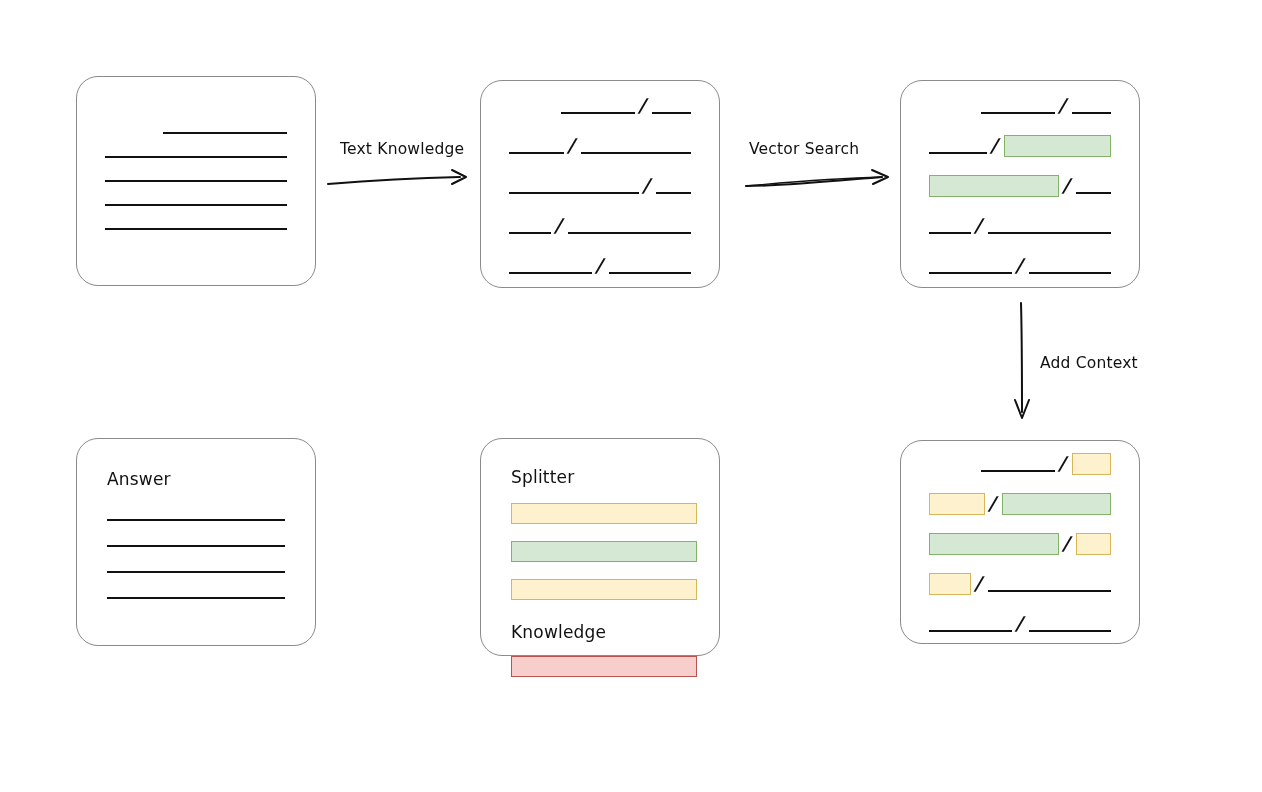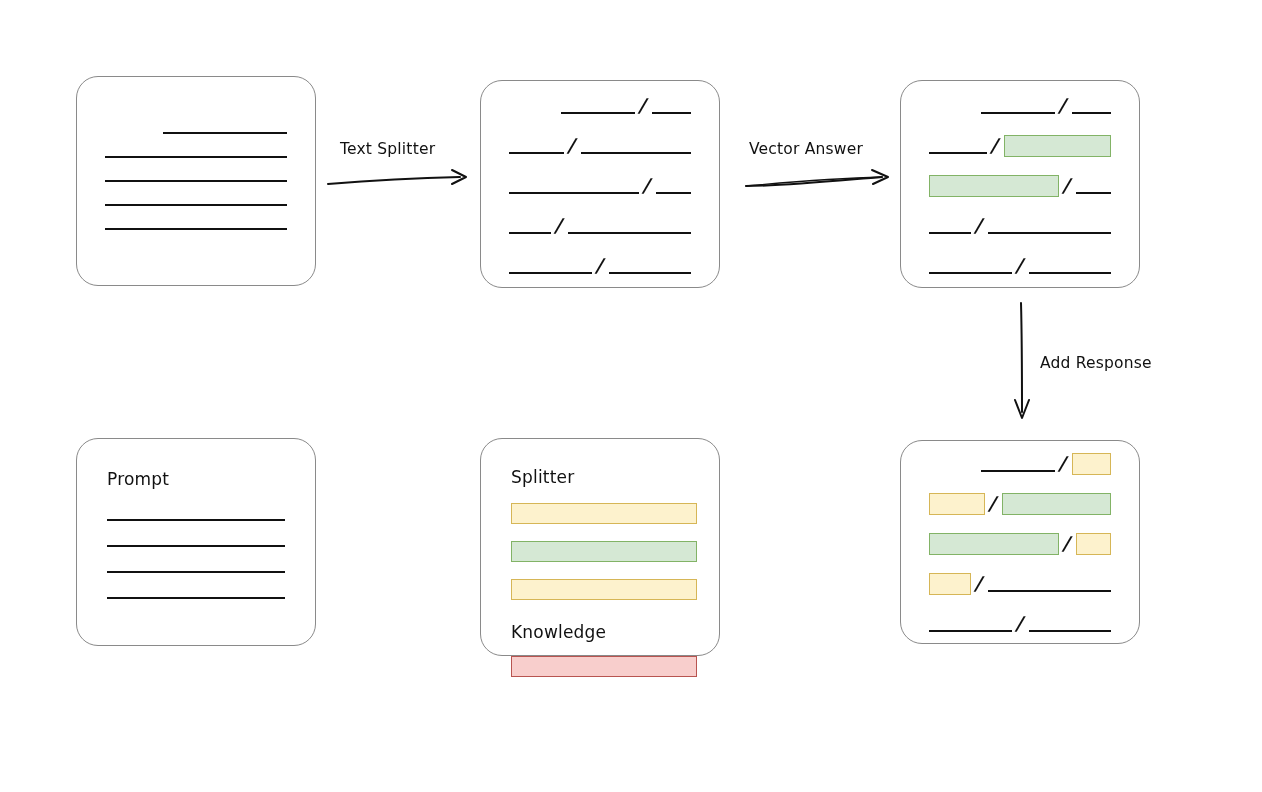--- a/index.html
+++ b/index.html
@@ -295,57 +295,57 @@
         </div>
       <div class="box-label q-label">Knowledge</div>
       <div class="q-bars" id="question-bars">
           <div class="bar chip-red" style="width: 186px;"></div>
         </div>
     </div>
   </div>
 
   <div class="doc-box" id="box-answer" style="left:76px; top:438px; width:240px; height:208px;">
     <div class="box-inner answer-inner">
-      <div class="box-label">Prompt</div>
+      <div class="box-label">Answer</div>
       <div class="answer-rules" id="answer-lines">
           <div style="display: flex;">
             <div class="rule" style="width: 180px;"></div>
           </div>
           <div style="display: flex;">
             <div class="rule" style="width: 180px;"></div>
           </div>
           <div style="display: flex;">
             <div class="rule" style="width: 180px;"></div>
           </div>
           <div style="display: flex;">
             <div class="rule" style="width: 180px;"></div>
           </div>
         </div>
     </div>
   </div>
 
   <div class="arrow-group" style="left:326px; top:140px; width:146px; height:50px;">
-    <div class="arrow-label" style="left:14px; top:0px;">Text Splitter</div>
+    <div class="arrow-label" style="left:14px; top:0px;">Text Knowledge</div>
     <svg class="arrow-svg" width="146" height="34" viewBox="0 0 146 34" style="left:0; top:24px;">
       <path d="M2,20 C40,17 96,14 134,13" fill="none" stroke="#111" stroke-width="2" stroke-linecap="round"></path>
       <path d="M126,6 L140,13 L126,20" fill="none" stroke="#111" stroke-width="2" stroke-linecap="round" stroke-linejoin="round"></path>
     </svg>
   </div>
 
   <div class="arrow-group" style="left:744px; top:140px; width:150px; height:50px;">
-    <div class="arrow-label" style="left:5px; top:0px;">Vector Answer</div>
+    <div class="arrow-label" style="left:5px; top:0px;">Vector Search</div>
     <svg class="arrow-svg" width="150" height="36" viewBox="0 0 150 36" style="left:0; top:24px;">
       <path d="M2,22 C42,22 100,16 138,13" fill="none" stroke="#111" stroke-width="2" stroke-linecap="round"></path>
       <path d="M2,22 C46,18 102,14 138,13" fill="none" stroke="#111" stroke-width="1.4" stroke-linecap="round"></path>
       <path d="M128,6 L144,13 L129,20" fill="none" stroke="#111" stroke-width="2" stroke-linecap="round" stroke-linejoin="round"></path>
     </svg>
   </div>
 
   <div class="arrow-group" style="left:1010px; top:300px; width:150px; height:125px;">
-    <div class="arrow-label" style="left:30px; top:54px;">Add Response</div>
+    <div class="arrow-label" style="left:30px; top:54px;">Add Context</div>
     <svg class="arrow-svg" width="40" height="125" viewBox="0 0 40 125" style="left:0; top:0;">
       <path d="M11,3 C12,40 12,80 12,112" fill="none" stroke="#111" stroke-width="2" stroke-linecap="round"></path>
       <path d="M5,100 L12,118 L19,100" fill="none" stroke="#111" stroke-width="2" stroke-linecap="round" stroke-linejoin="round"></path>
     </svg>
   </div>
 
 
 
 
 </div>

